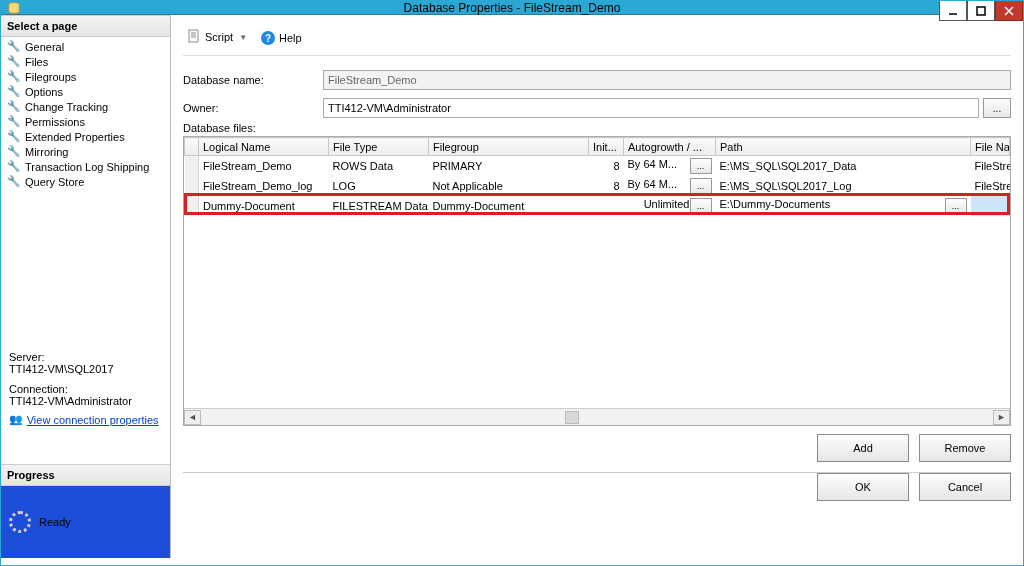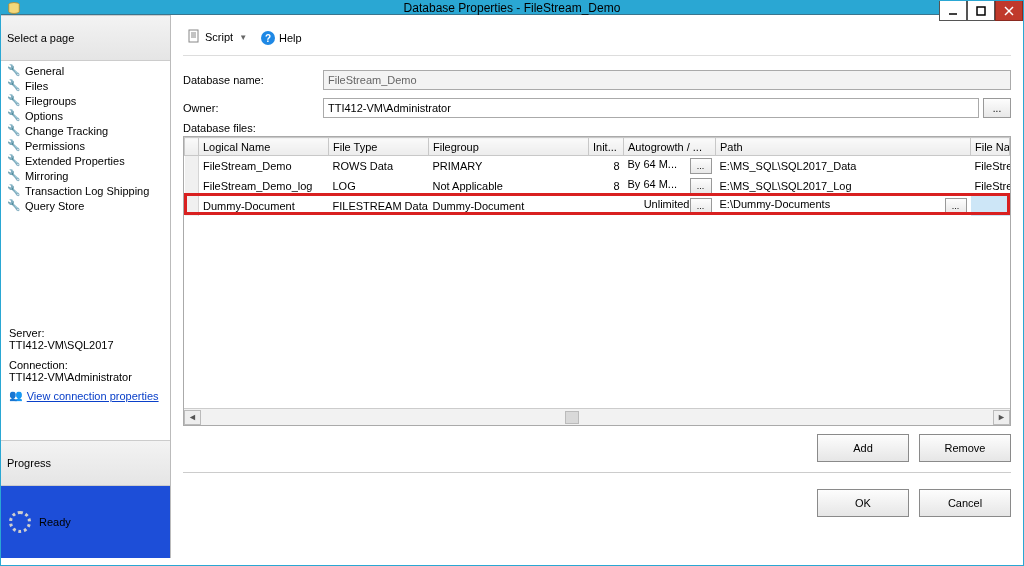--- a/index.html
+++ b/index.html
@@ -11,21 +11,21 @@
   .titlebar .title { position:absolute; left:0; right:0; text-align:center; font-size:12px; }
   .winbtns { position:absolute; right:0; top:0; display:flex; }
   .winbtn { width:28px; height:20px; border:1px solid #555; display:flex; align-items:center; justify-content:center; background:#fff; margin-top:0; border-top:none;}
   .winbtn.close { background:#c0392b; color:#fff; border-color:#8a2a20;}
   .winbtn svg { display:block; }
 
   .inner { display:flex; height: calc(566px - 22px - 1px); }
 
   
   .left { width:170px; border-right:1px solid #bbb; display:flex; flex-direction:column; background:#f4f4f4;}
-  .panelhdr { background:linear-gradient(#f3f3f3,#e5e5e5); font-weight:normal; padding:16px 6px; border-bottom:1px solid #ccc; border-top:1px solid #ccc;}
+  .panelhdr { background:linear-gradient(#f3f3f3,#e5e5e5); font-weight:bold; padding:4px 6px; border-bottom:1px solid #ccc; border-top:1px solid #ccc;}
   .navlist { padding:2px 0 6px 0; background:#fff; }
   .navitem { display:flex; align-items:center; padding:1px 6px; cursor:default; }
   .navitem .wrench { width:14px; display:inline-block; color:#8a6d3b; margin-right:4px;}
   .connblock { background:#fff; padding:6px 8px 8px 8px; font-size:11px;}
   .connblock .lbl { margin-top:4px; }
   .connlink { display:flex; align-items:center; margin-top:6px;}
   .connlink a { color:#0a40c9; margin-left:4px;}
   .progressblock { background:#1d4ed8; padding:6px 8px; display:flex; align-items:center; height:72px;}
   .spinner { width:22px; height:22px; border:3px dotted #cfcfcf; border-radius:50%; margin-right:8px;}
   .left-fill { flex:1; background:#fff; }
@@ -58,21 +58,21 @@
   .highlight-box { position:absolute; border:3px solid #d92020; pointer-events:none; }
 
   .hscroll { position:absolute; left:0; right:0; bottom:0; height:17px; background:#f2f2f2; border-top:1px solid #ccc; display:flex; align-items:center;}
   .hscroll .arrow { width:17px; height:15px; border:1px solid #bbb; background:#eee; display:flex;align-items:center;justify-content:center; font-size:9px; color:#555;}
   .hscroll .track { flex:1; position:relative; height:15px; }
   .hscroll .thumb { position:absolute; left:46%; width:14px; height:13px; top:1px; background:#d9d9d9; border:1px solid #bbb;}
 
   .btnrow { display:flex; justify-content:flex-end; gap:10px; margin-top:8px;}
   .stdbtn { width:92px; height:28px; border:1px solid #8a8a8a; background:linear-gradient(#fdfdfd,#e6e6e6); font-family:inherit; font-size:11px;}
 
-  .footer { border-top:1px solid #ccc; margin-top:10px; padding-top:16px; display:flex; justify-content:flex-end; gap:10px;}
+  .footer { border-top:1px solid #ccc; margin-top:10px; padding-top:0; display:flex; justify-content:flex-end; gap:10px;}
 </style>
 </head>
 <body>
 
 <div class="titlebar">
   <span class="icon-db">
     <svg viewBox="0 0 16 16" width="14" height="14">
         <ellipse cx="8" cy="4" rx="6" ry="2.2" fill="#f5d97b" stroke="#b08a2e"></ellipse>
         <path d="M2 4v8c0 1.2 2.7 2.2 6 2.2s6-1 6-2.2V4" fill="#f5d97b" stroke="#b08a2e"></path>
       </svg>

